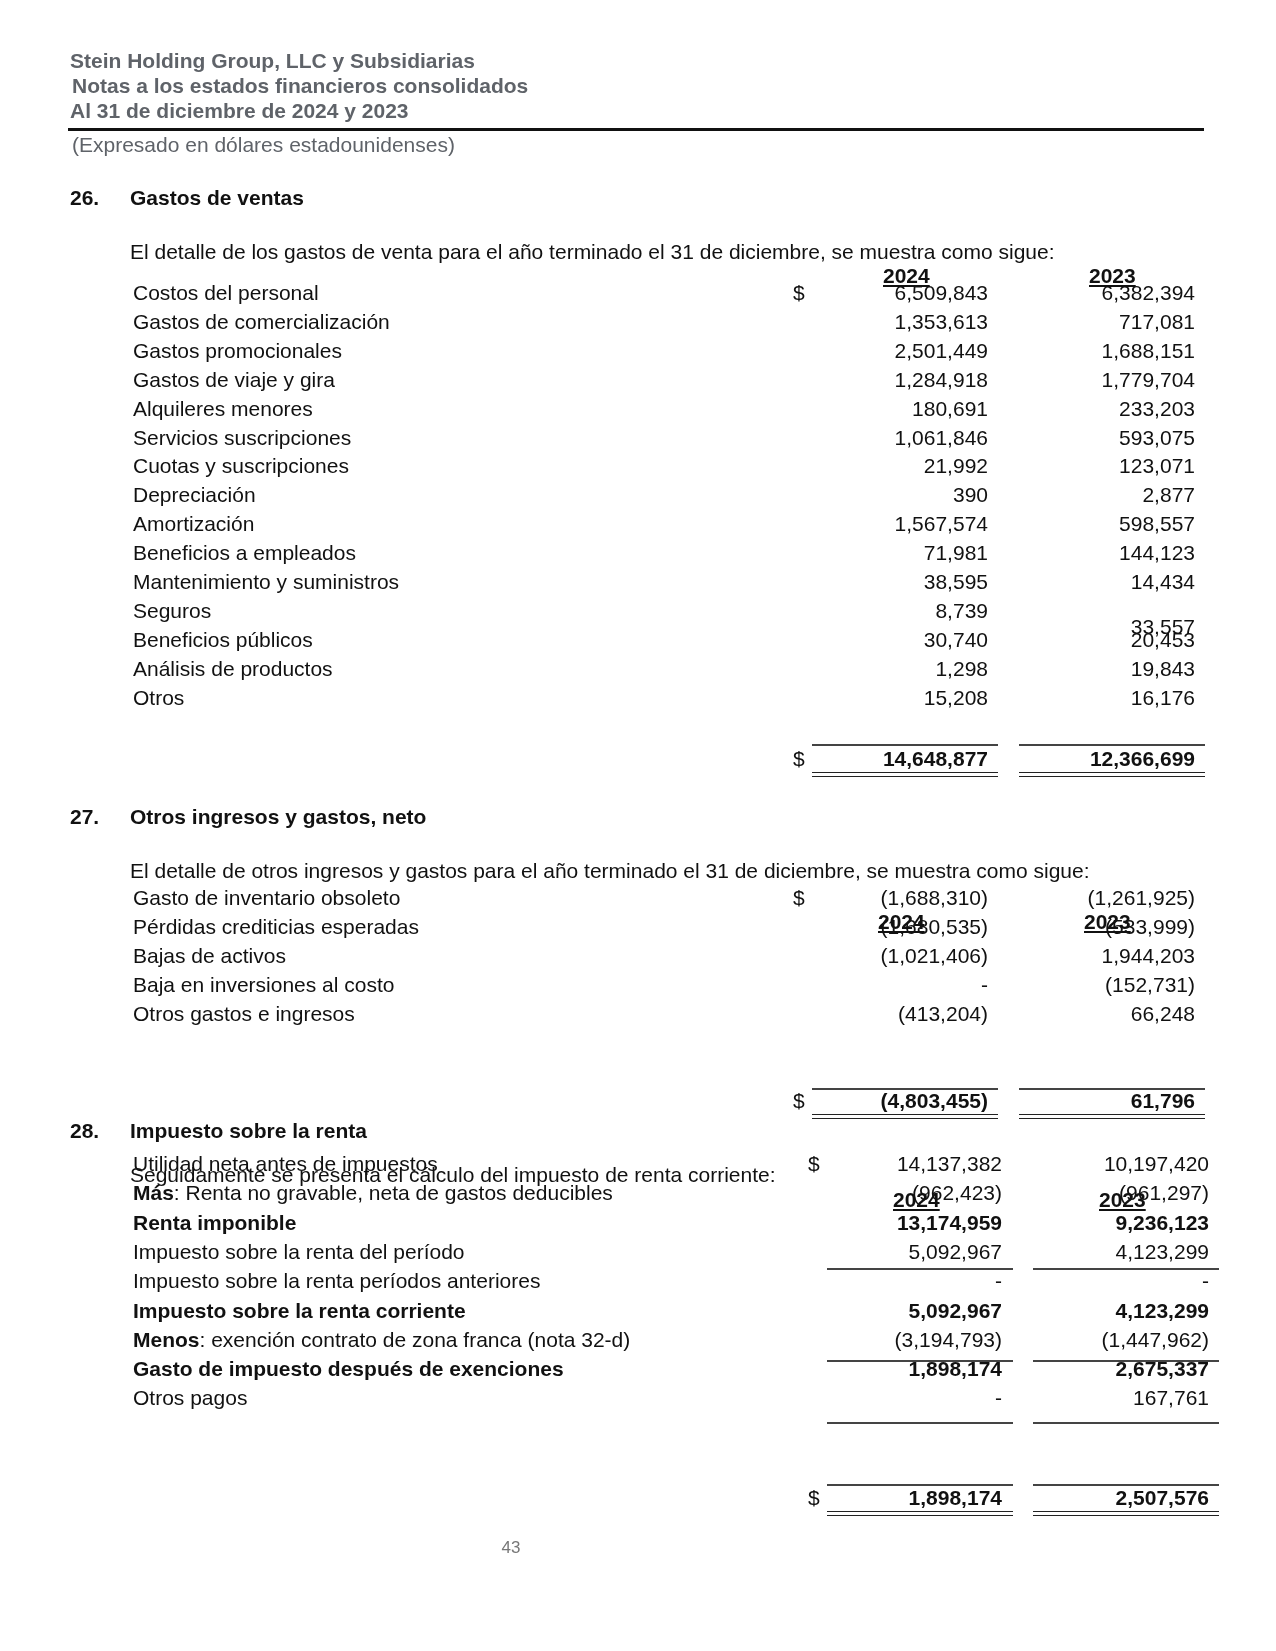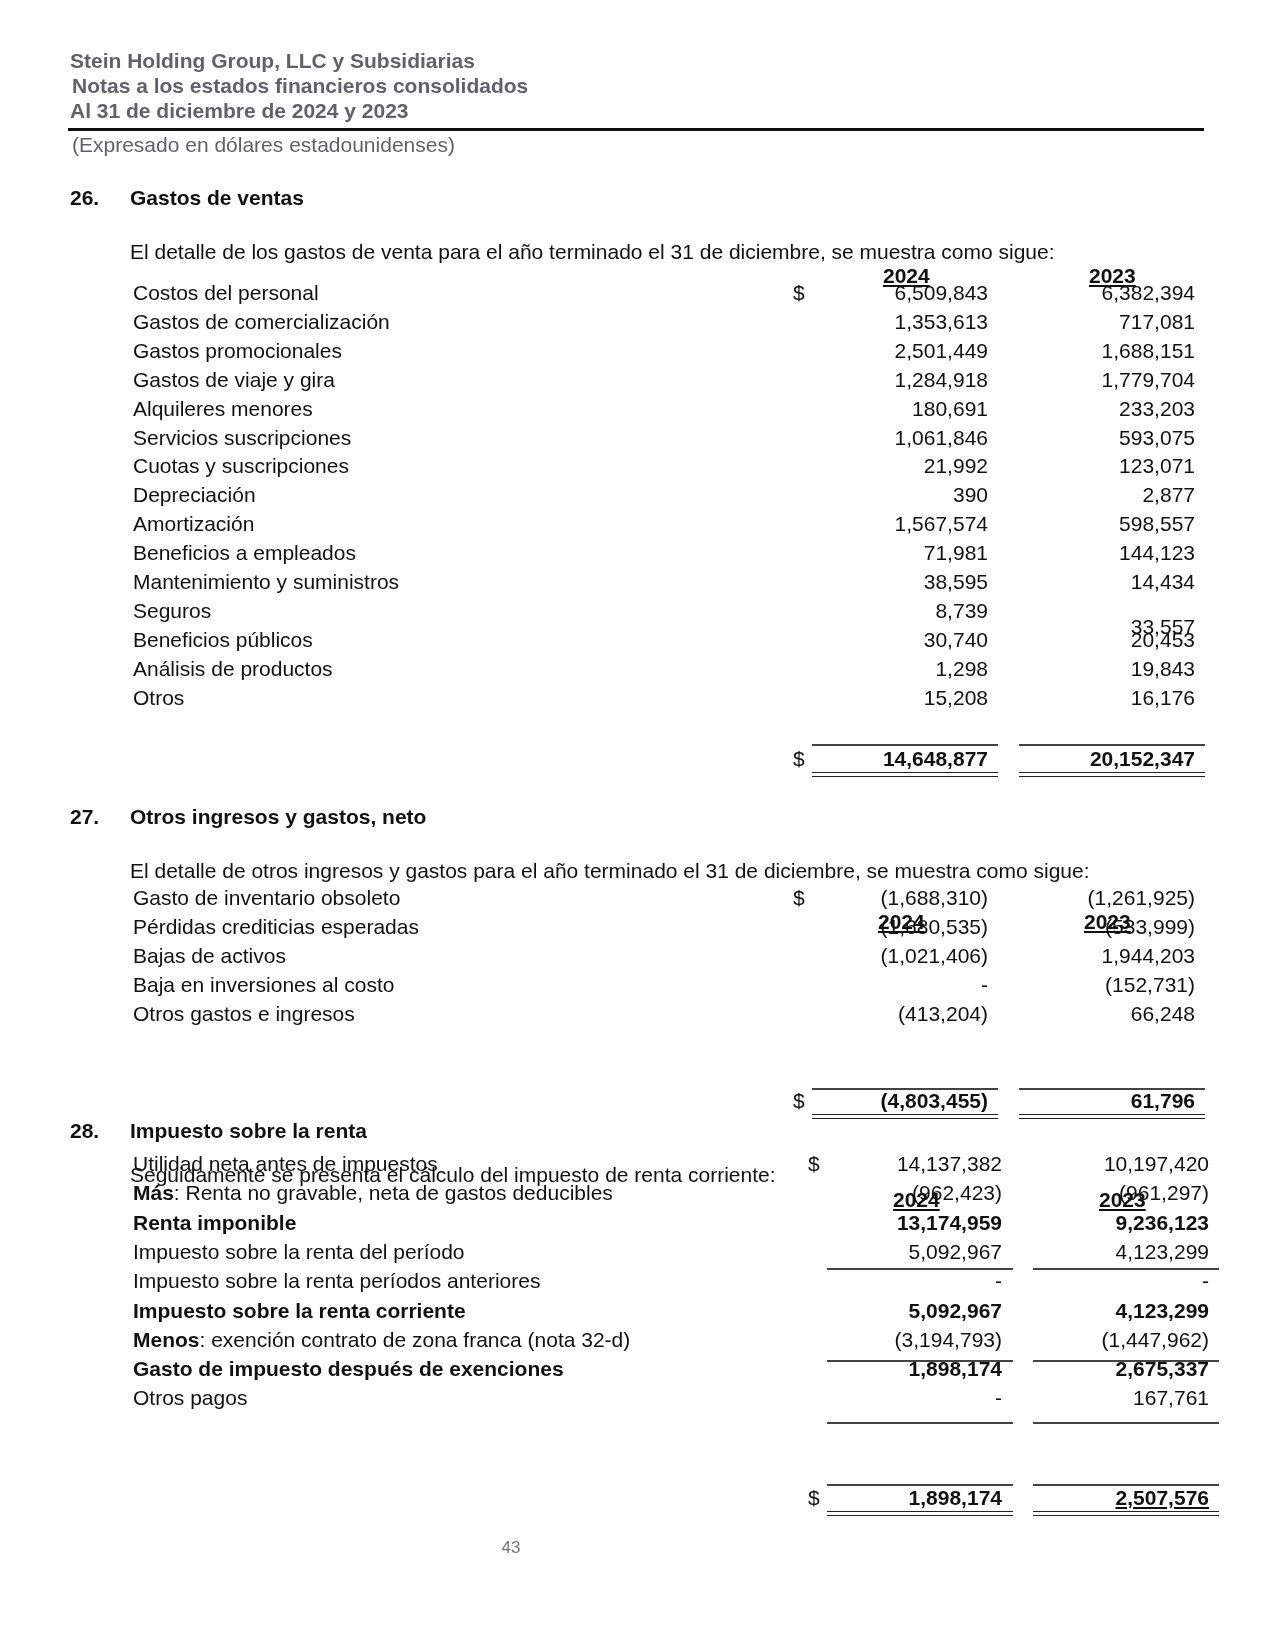--- a/index.html
+++ b/index.html
@@ -120,21 +120,21 @@
       <span class="lbl">Otros</span>
       <span class="v1" style="right: -855px;">15,208</span>
       <span class="v2" style="right: -1062px;">16,176</span>
     </div>
   </div>
 <div class="line" style="left:812px; top:744px; width:186px;"></div>
 <div class="line" style="left:1019px; top:744px; width:186px;"></div>
 <div class="row bold" style="top: 745px; width: 0px;">
   <span class="cur" style="font-weight:normal;">$</span>
   <span class="v1" style="right:-855px;">14,648,877</span>
-  <span class="v2" style="right:-1062px;">20,152,347</span>
+  <span class="v2" style="right:-1062px;">12,366,699</span>
 </div>
 <div class="dbl" style="left:812px; top:772px; width:186px;"></div>
 <div class="dbl" style="left:1019px; top:772px; width:186px;"></div>
 
 <div class="sec-title" style="top:805px;">
   <span class="num">27.</span><span>Otros ingresos y gastos, neto</span>
 </div>
 <div class="intro" style="top:859px;">El detalle de otros ingresos y gastos para el año terminado el 31 de diciembre, se muestra como sigue:</div>
 <div class="colhdr" style="left:878px; top:910px;">2024</div>
 <div class="colhdr" style="left:1084px; top:910px;">2023</div>
@@ -236,18 +236,18 @@
 <div class="line" style="left:1033px; top:1268px; width:186px;"></div>
 <div class="line" style="left:827px; top:1360px; width:186px;"></div>
 <div class="line" style="left:1033px; top:1360px; width:186px;"></div>
 <div class="line" style="left:827px; top:1422px; width:186px;"></div>
 <div class="line" style="left:1033px; top:1422px; width:186px;"></div>
 <div class="line" style="left:827px; top:1484px; width:186px;"></div>
 <div class="line" style="left:1033px; top:1484px; width:186px;"></div>
 <div class="row bold" style="top: 1484px; width: 0px;">
   <span class="cur" style="left:675px; font-weight:normal;">$</span>
   <span class="v1" style="right:-869px;">1,898,174</span>
-  <span class="v2" style="right:-1076px;text-decoration:underline;">2,507,576</span>
+  <span class="v2" style="right:-1076px;">2,507,576</span>
 </div>
 <div class="dbl" style="left:827px; top:1511px; width:186px;"></div>
 <div class="dbl" style="left:1033px; top:1511px; width:186px;"></div>
 
 <div class="pageno">43</div>
 
 </body></html>

